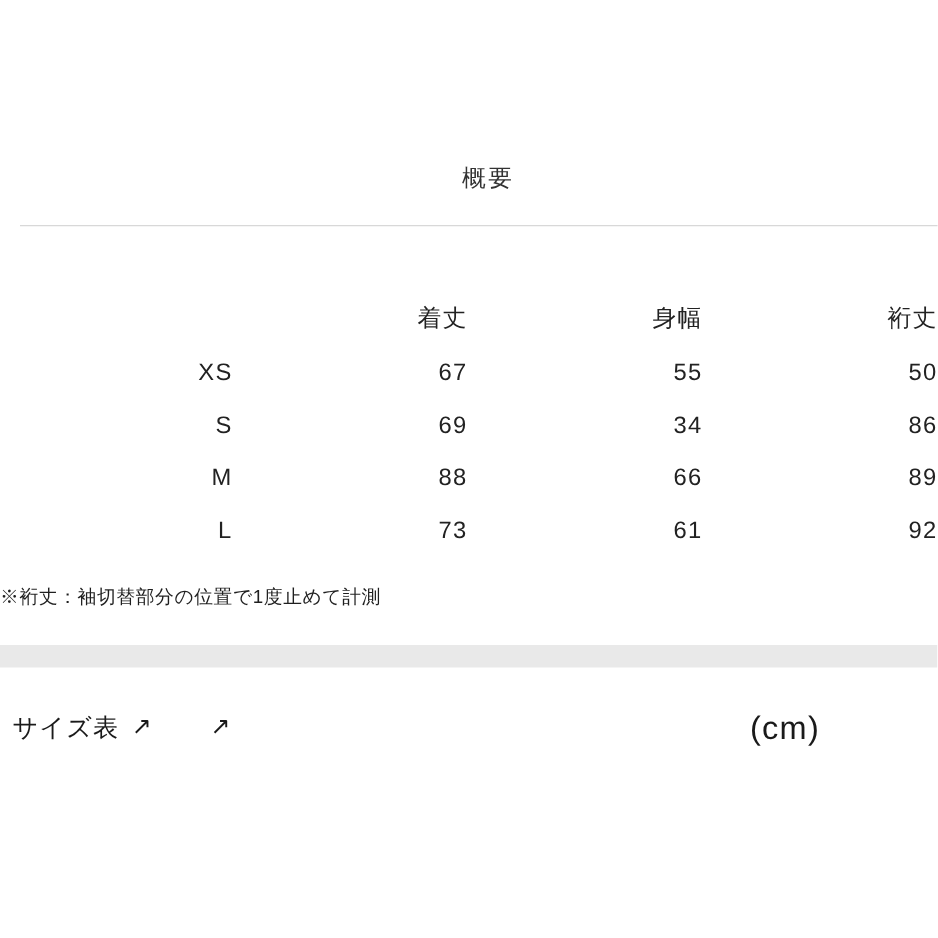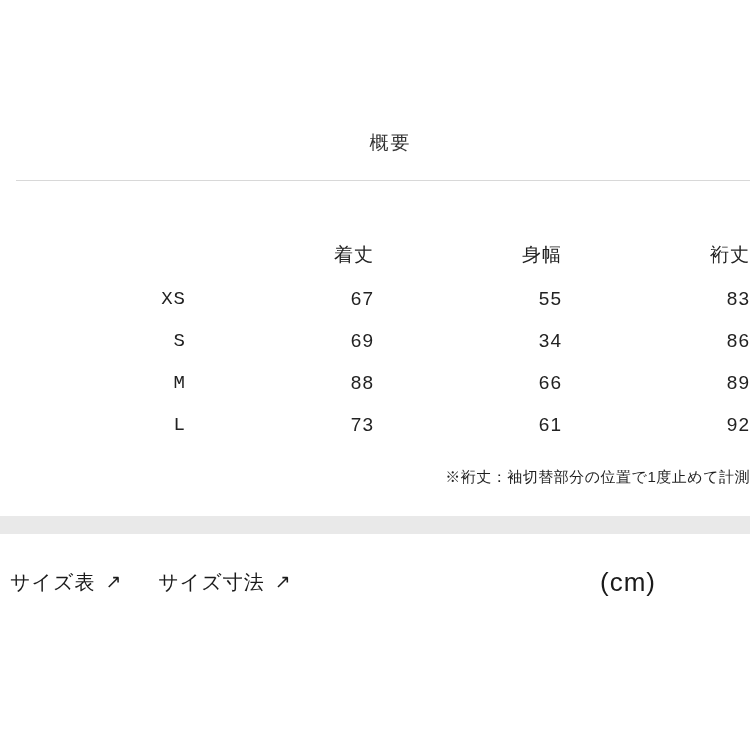--- a/index.html
+++ b/index.html
@@ -64,33 +64,31 @@
     letter-spacing: 1px;
   }
   .size-table col.c0 { width: 186px; }
   .size-table col.c1 { width: 188px; }
   .size-table col.c2 { width: 188px; }
   .size-table col.c3 { width: 188px; }
   .size-table th.blank { }
   .size-table td.rowlabel {
     font-size: 19px;
     color: #222222;
-    font-family: Liberation Mono, monospace;
   }
 
   
   .note {
     position: absolute;
     top: 468px;
     left: 0;
     width: 750px;
     font-size: 15px;
     color: #1f1f1f;
     letter-spacing: 0.5px;
-    text-align: right;
   }
 
   
   .band {
     position: absolute;
     top: 516px;
     left: 0;
     width: 750px;
     height: 18px;
     background: #e9e9e9;
@@ -153,21 +151,21 @@
         <th>着丈</th>
         <th>身幅</th>
         <th>裄丈</th>
       </tr>
     </thead>
     <tbody>
       <tr>
         <td class="rowlabel">XS</td>
         <td>67</td>
         <td>55</td>
-        <td>83</td>
+        <td>50</td>
       </tr>
       <tr>
         <td class="rowlabel">S</td>
         <td>69</td>
         <td>34</td>
         <td>86</td>
       </tr>
       <tr>
         <td class="rowlabel">M</td>
         <td>88</td>
@@ -186,19 +184,18 @@
   <div class="note">※裄丈：袖切替部分の位置で1度止めて計測</div>
 
   <div class="band"></div>
 
   <div class="footer">
     <span class="footer-link">
       <span>サイズ表</span>
       <span class="arrow-icon">↗</span>
     </span>
     <span class="footer-link">
-      <span>サイズ寸法</span>
       <span class="arrow-icon">↗</span>
     </span>
     <span class="unit">(cm)</span>
   </div>
 
 </div>
 
 </body></html>

